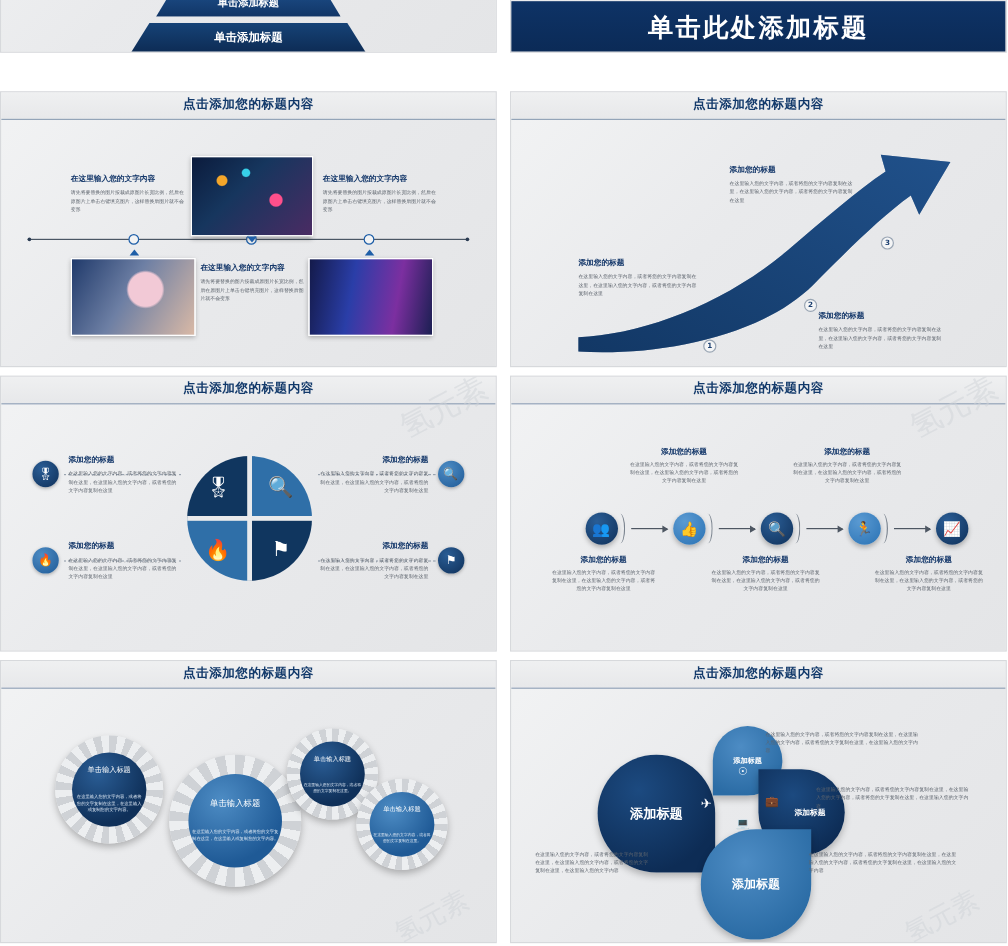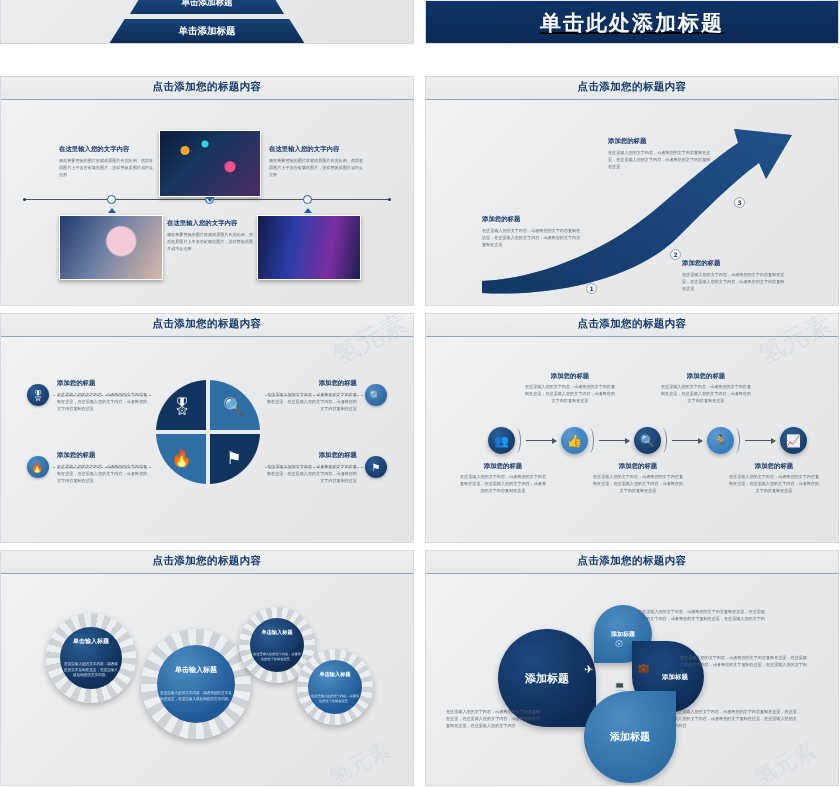--- a/index.html
+++ b/index.html
@@ -57,21 +57,21 @@
   .pyr.p1{ width:154px; height:23px; font-size:8.5px;
     clip-path:polygon(9% 0,91% 0,100% 100%,0 100%); }
   .pyr.p2{ width:196px; height:25px; font-size:9.5px;
     clip-path:polygon(8% 0,92% 0,100% 100%,0 100%);
     background:linear-gradient(180deg,#164377 0%,#0d2b54 100%); }
 
   
   .banner{
     position:absolute; left:0; right:0; top:0; height:42px;
     background:linear-gradient(180deg,#0e3366 0%,#0b2a56 100%);
-    display:flex; align-items:center; justify-content:center;text-decoration:underline;
+    display:flex; align-items:center; justify-content:center;
   }
   .banner span{
     color:#fff; font-weight:bold; font-size:21px; letter-spacing:2px;
   }
 
   
   #s2{ left:0; top:76px; }
   #s3{ left:425px; top:76px; }
 
   .tl-line{ position:absolute; left:22px; right:22px; top:122px; height:1px; background:#4a5664; }
@@ -154,21 +154,21 @@
       repeating-conic-gradient(#cfd2d6 0deg 9deg,#eceef0 9deg 18deg);
     box-shadow:0 3px 6px rgba(0,0,0,.25);
     display:flex;align-items:center;justify-content:center; }
   .gear .hub{
     border-radius:50%; color:#fff; text-align:center;
     display:flex;flex-direction:column;align-items:center;justify-content:center;
     padding:3px;
   }
   .hub-d{ background:radial-gradient(circle at 35% 28%,#2a5d95 0%,#0f3059 70%); }
   .hub-m{ background:radial-gradient(circle at 35% 28%,#4d8cc4 0%,#1f5a96 70%); }
-  .gear-t{ font-size:6px;font-weight:bold;margin-bottom:16px; }
+  .gear-t{ font-size:6px;font-weight:normal;margin-bottom:16px; }
   .gear-b{ font-size:3.6px;line-height:1.55;color:#dbe6f2; }
 
   
   .petal{ position:absolute; display:flex;align-items:center;justify-content:center;
     color:#fff;font-weight:bold; box-shadow:0 3px 6px rgba(0,0,0,.25); }
   .pet-l{ background:radial-gradient(circle at 35% 30%,#1c4a80 0%,#0d2c55 75%);
     border-radius:50% 50% 0 50%; }
   .pet-t{ background:radial-gradient(circle at 40% 30%,#4d8cc4 0%,#2b6ca5 75%);
     border-radius:50% 50% 50% 0; }
   .pet-r{ background:radial-gradient(circle at 40% 30%,#1c4a80 0%,#0d2c55 75%);

